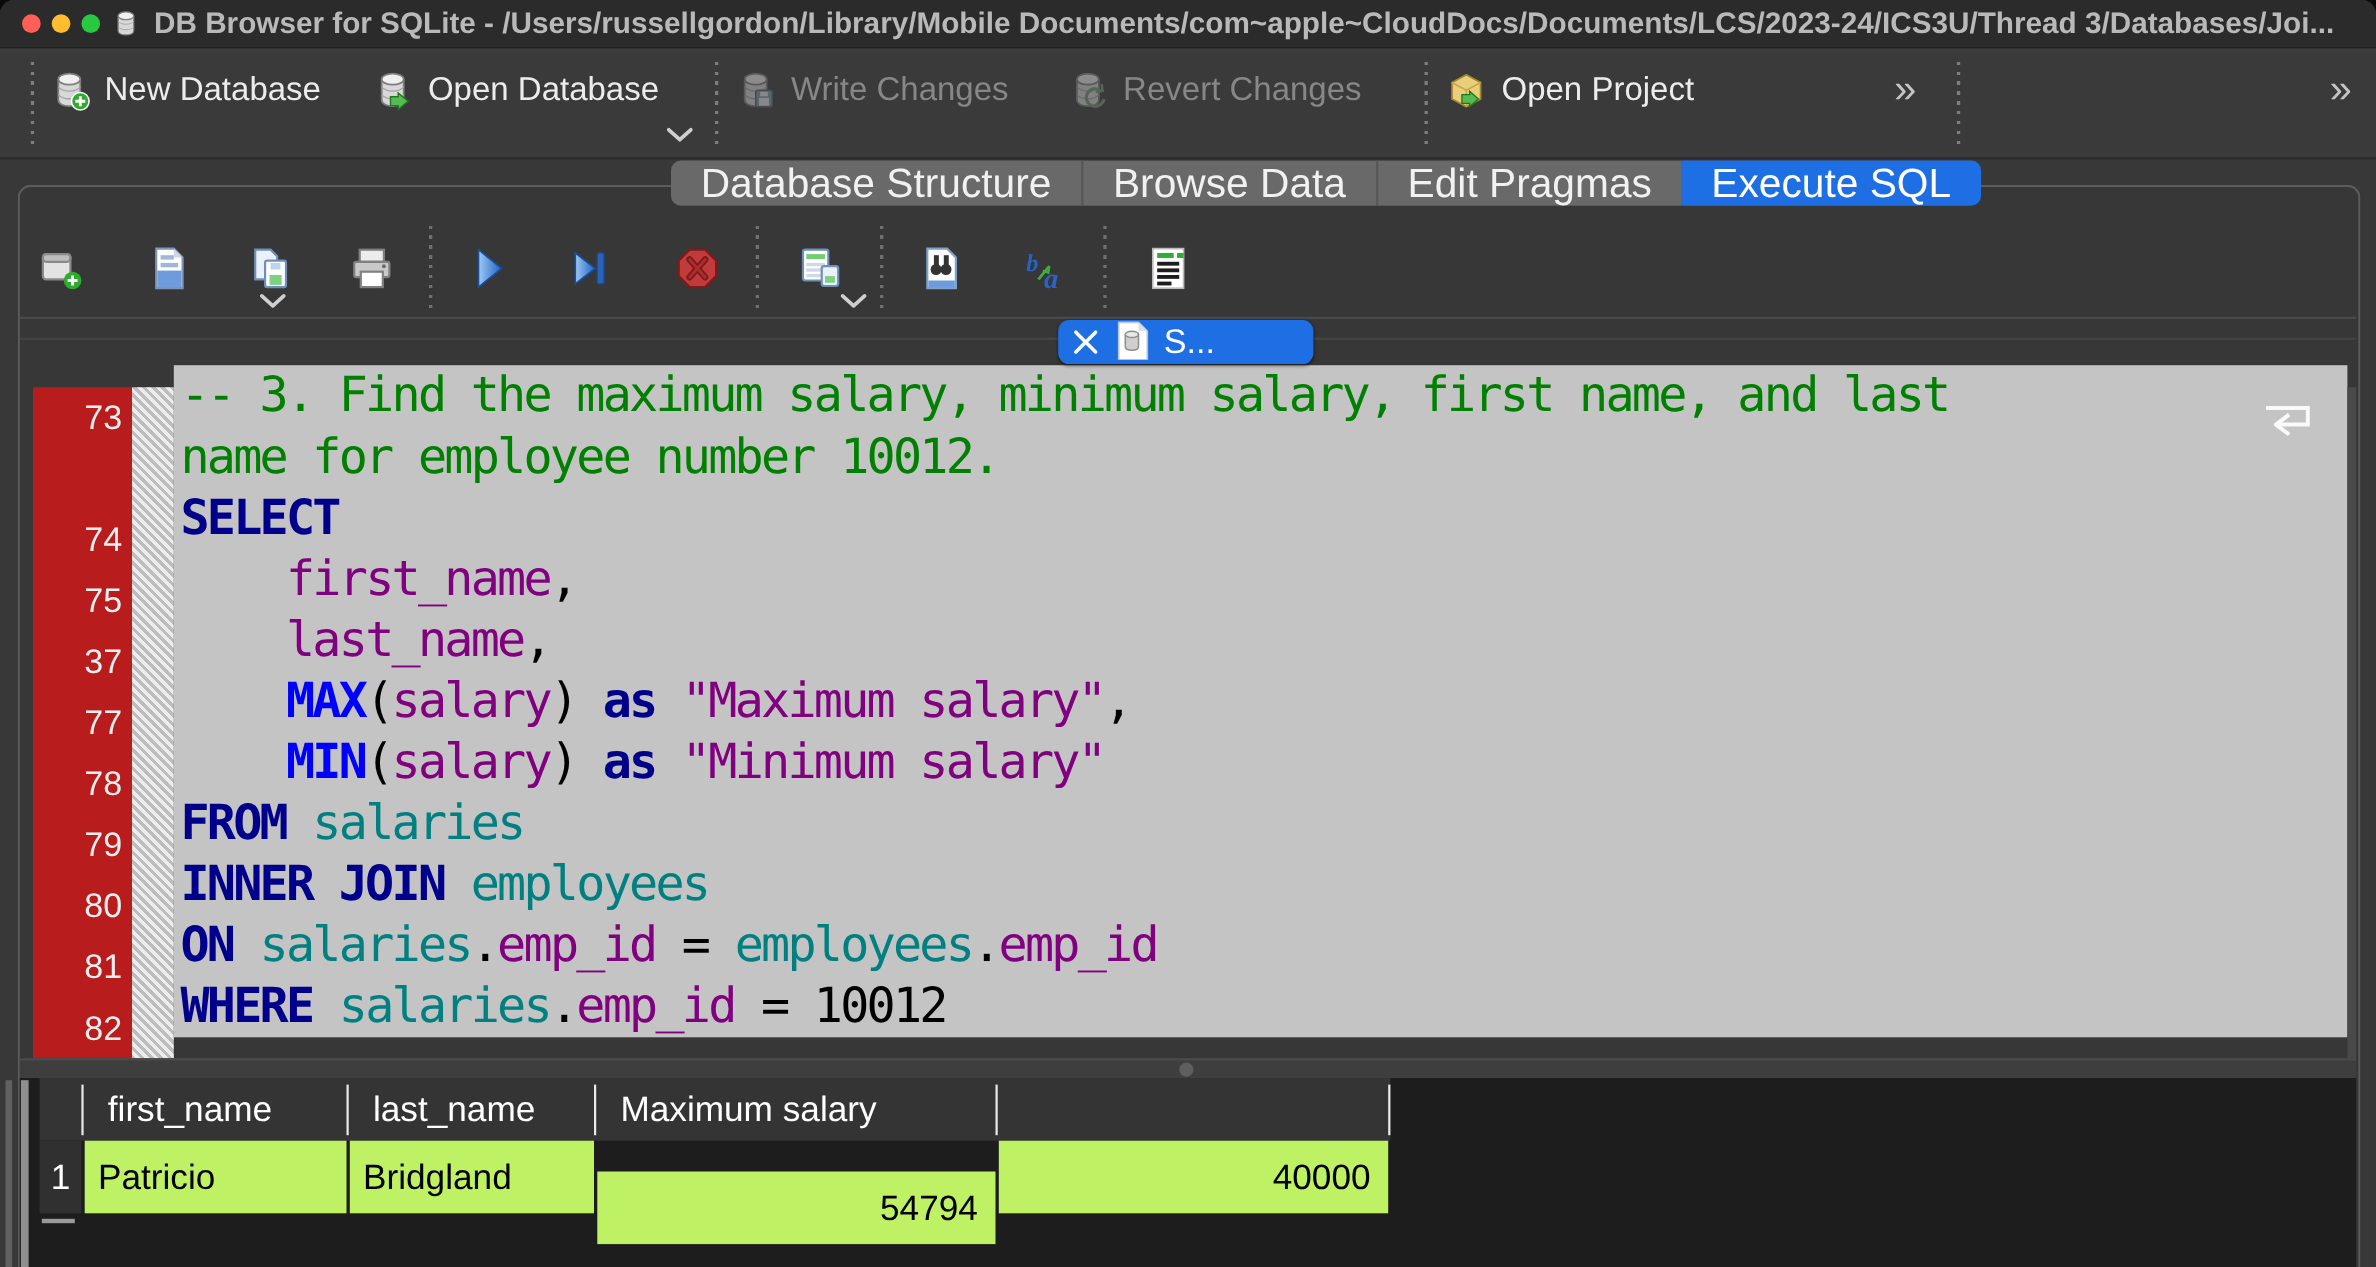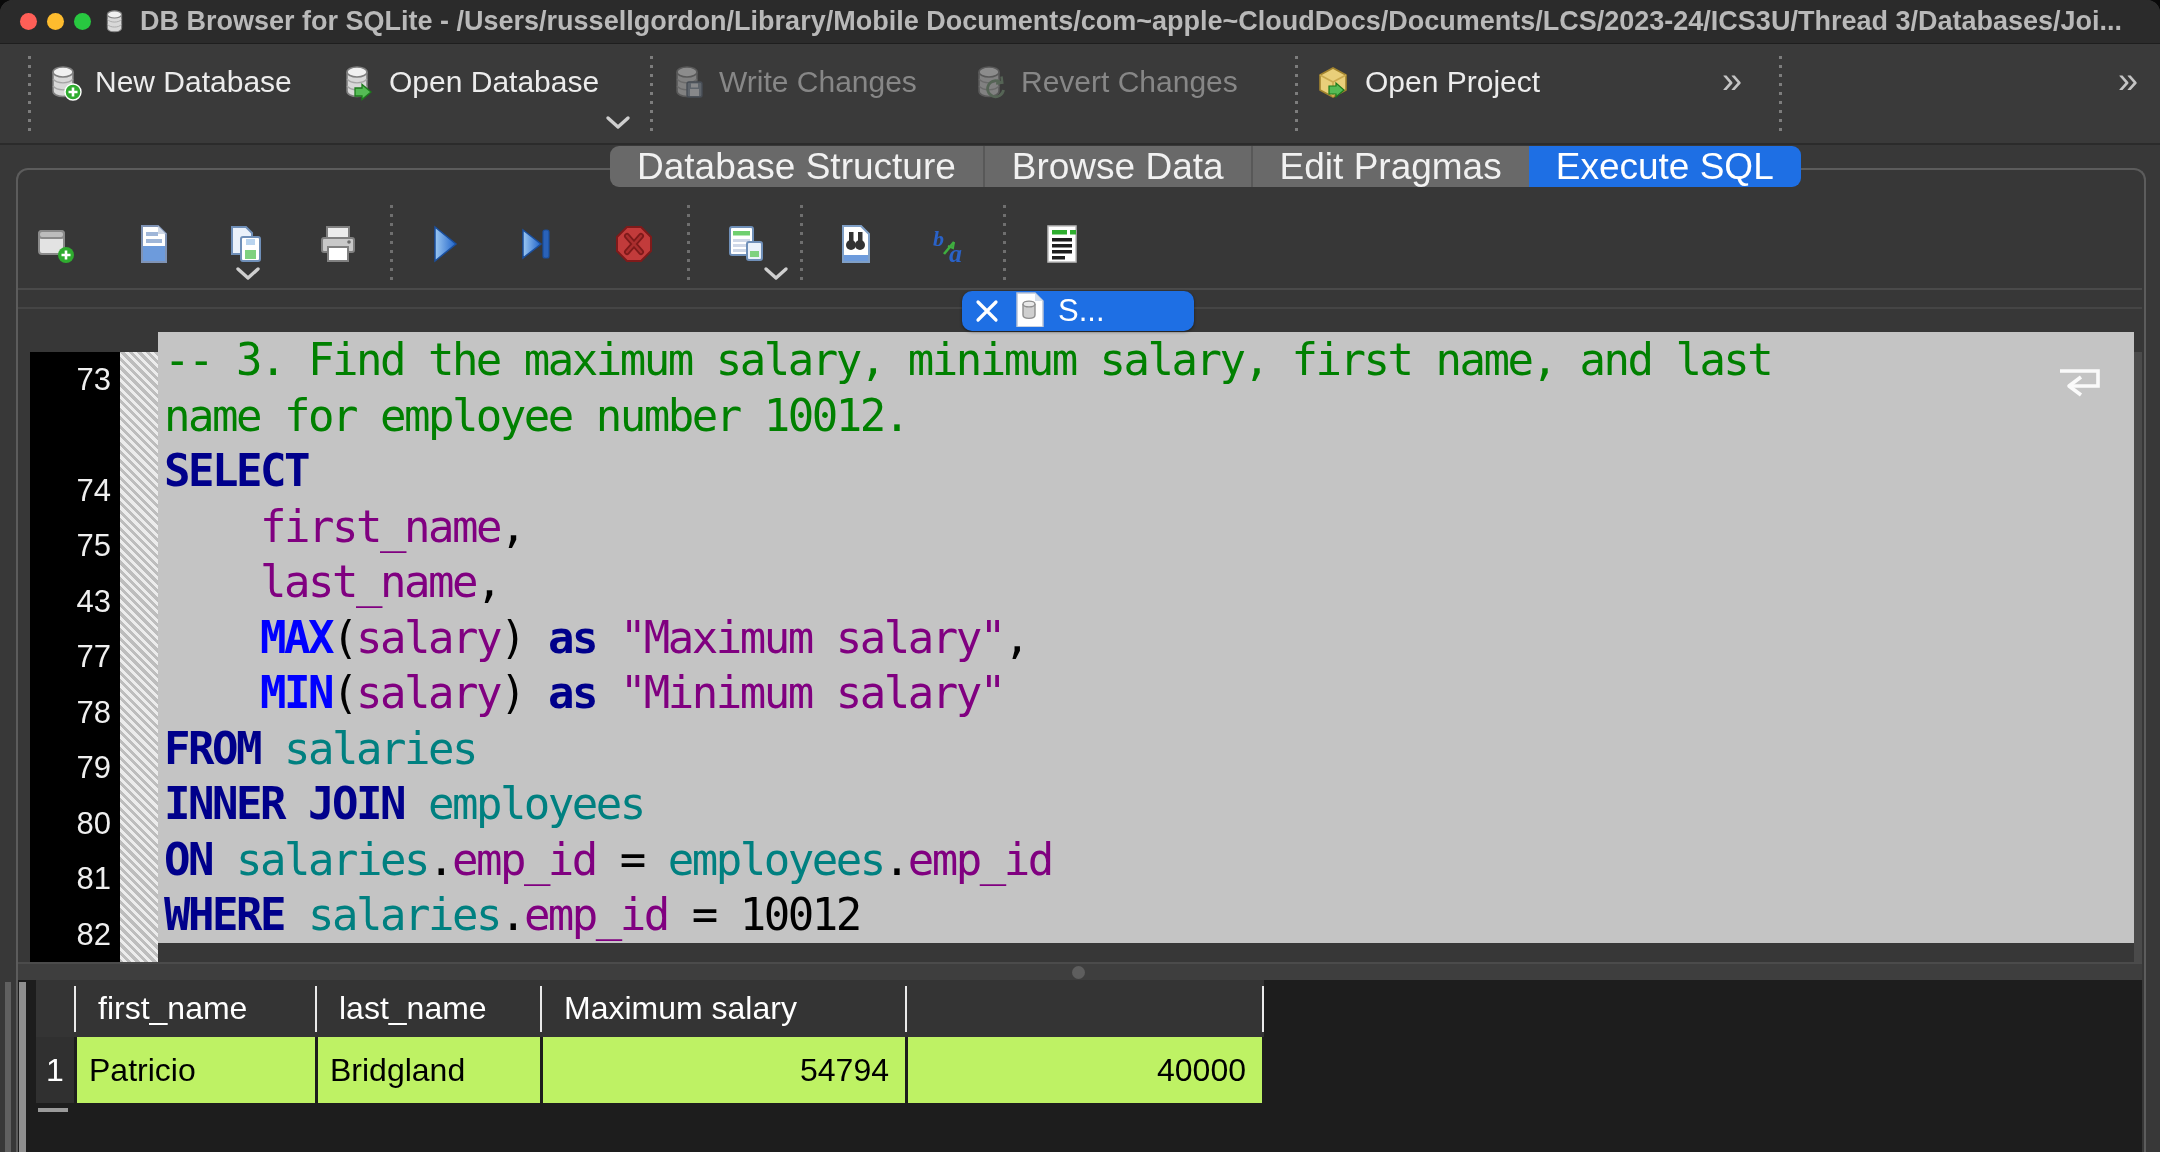--- a/index.html
+++ b/index.html
@@ -39,21 +39,21 @@
   .sbtn{width:46px;height:46px;top:221px;display:flex;align-items:center;justify-content:center;}
 
   
   .floattab{left:962px;top:291px;width:232px;height:40px;background:var(--accent);border-radius:10px;z-index:9;
             display:flex;align-items:center;box-shadow:0 1px 3px rgba(0,0,0,.5);}
   .floattab .fx{margin-left:12px;width:26px;height:26px;}
   .floattab .fdoc{margin-left:14px;}
   .floattab .flabel{margin-left:12px;color:#fff;font-size:31px;}
 
   
-  .gutter{left:30px;top:352px;width:90px;height:611px;background:#000000;}
+  .gutter{left:30px;top:352px;width:90px;height:611px;background:#b91c1c;}
   .gutter .gnum{height:55.5px;display:flex;align-items:center;justify-content:flex-end;
                 padding-right:9px;color:#efefef;font-size:31px;font-family:"Liberation Sans",sans-serif;}
   .foldmargin{left:120px;top:352px;width:38px;height:611px;
               background:repeating-linear-gradient(45deg,#bdbdbd 0 3px,#ececec 3px 6px);}
   .code{left:158px;top:332px;width:1976px;height:611px;background:var(--editor-bg);overflow:hidden;}
   .code-line{height:55.5px;line-height:55.5px;white-space:pre;font-family:"DejaVu Sans Mono",monospace;
              font-size:44px;padding-left:6px;letter-spacing:-2.5px;}
   .c-comment{color:var(--c-comment);}
   .c-keyword{color:var(--c-keyword);font-weight:bold;}
   .c-func{color:var(--c-func);font-weight:bold;}
@@ -300,21 +300,21 @@
           <ellipse cx="15" cy="13" rx="6" ry="2.9" fill="#e9e9e9" stroke="#8f8f8f" stroke-width="1.4"></ellipse>
         </svg></span>
     <span class="flabel">S...</span>
   </div>
 
   <div class="abs gutter" id="gutter">
       <div class="gnum">73</div>
       <div class="gnum"></div>
       <div class="gnum">74</div>
       <div class="gnum">75</div>
-      <div class="gnum">43</div>
+      <div class="gnum">37</div>
       <div class="gnum">77</div>
       <div class="gnum">78</div>
       <div class="gnum">79</div>
       <div class="gnum">80</div>
       <div class="gnum">81</div>
       <div class="gnum">82</div>
     </div>
   <div class="abs foldmargin"></div>
   <div class="abs code" id="code">
       <div class="code-line"><span class="c-comment">-- 3. Find the maximum salary, minimum salary, first name, and last</span></div>
@@ -348,17 +348,17 @@
       <div class="hline" style="left: 38px;"></div>
       <div class="hline" style="left: 279px;"></div>
       <div class="hline" style="left: 504px;"></div>
       <div class="hline" style="left: 869px;"></div>
       <div class="hline" style="left: 1226px;"></div>
     </div>
   <div class="abs trow" id="trow" style="left:0;top:1037px;width:2160px;height:66px;">
       <div class="cell rownum" style="left: 36px; width: 38px;">1</div>
       <div class="cell al" style="left: 77px; width: 226px;">Patricio</div>
       <div class="cell al" style="left: 318px; width: 210px;">Bridgland</div>
-      <div class="cell ar" style="left: 543px; width: 346px;">54794</div>
+      <div class="cell ar" style="left: 543px; width: 346px; margin-top: 28px;">54794</div>
       <div class="cell ar" style="left: 908px; width: 338px;">40000</div>
     </div>
   <div class="abs rowdash"></div>
 </div>
 
 </body></html>

